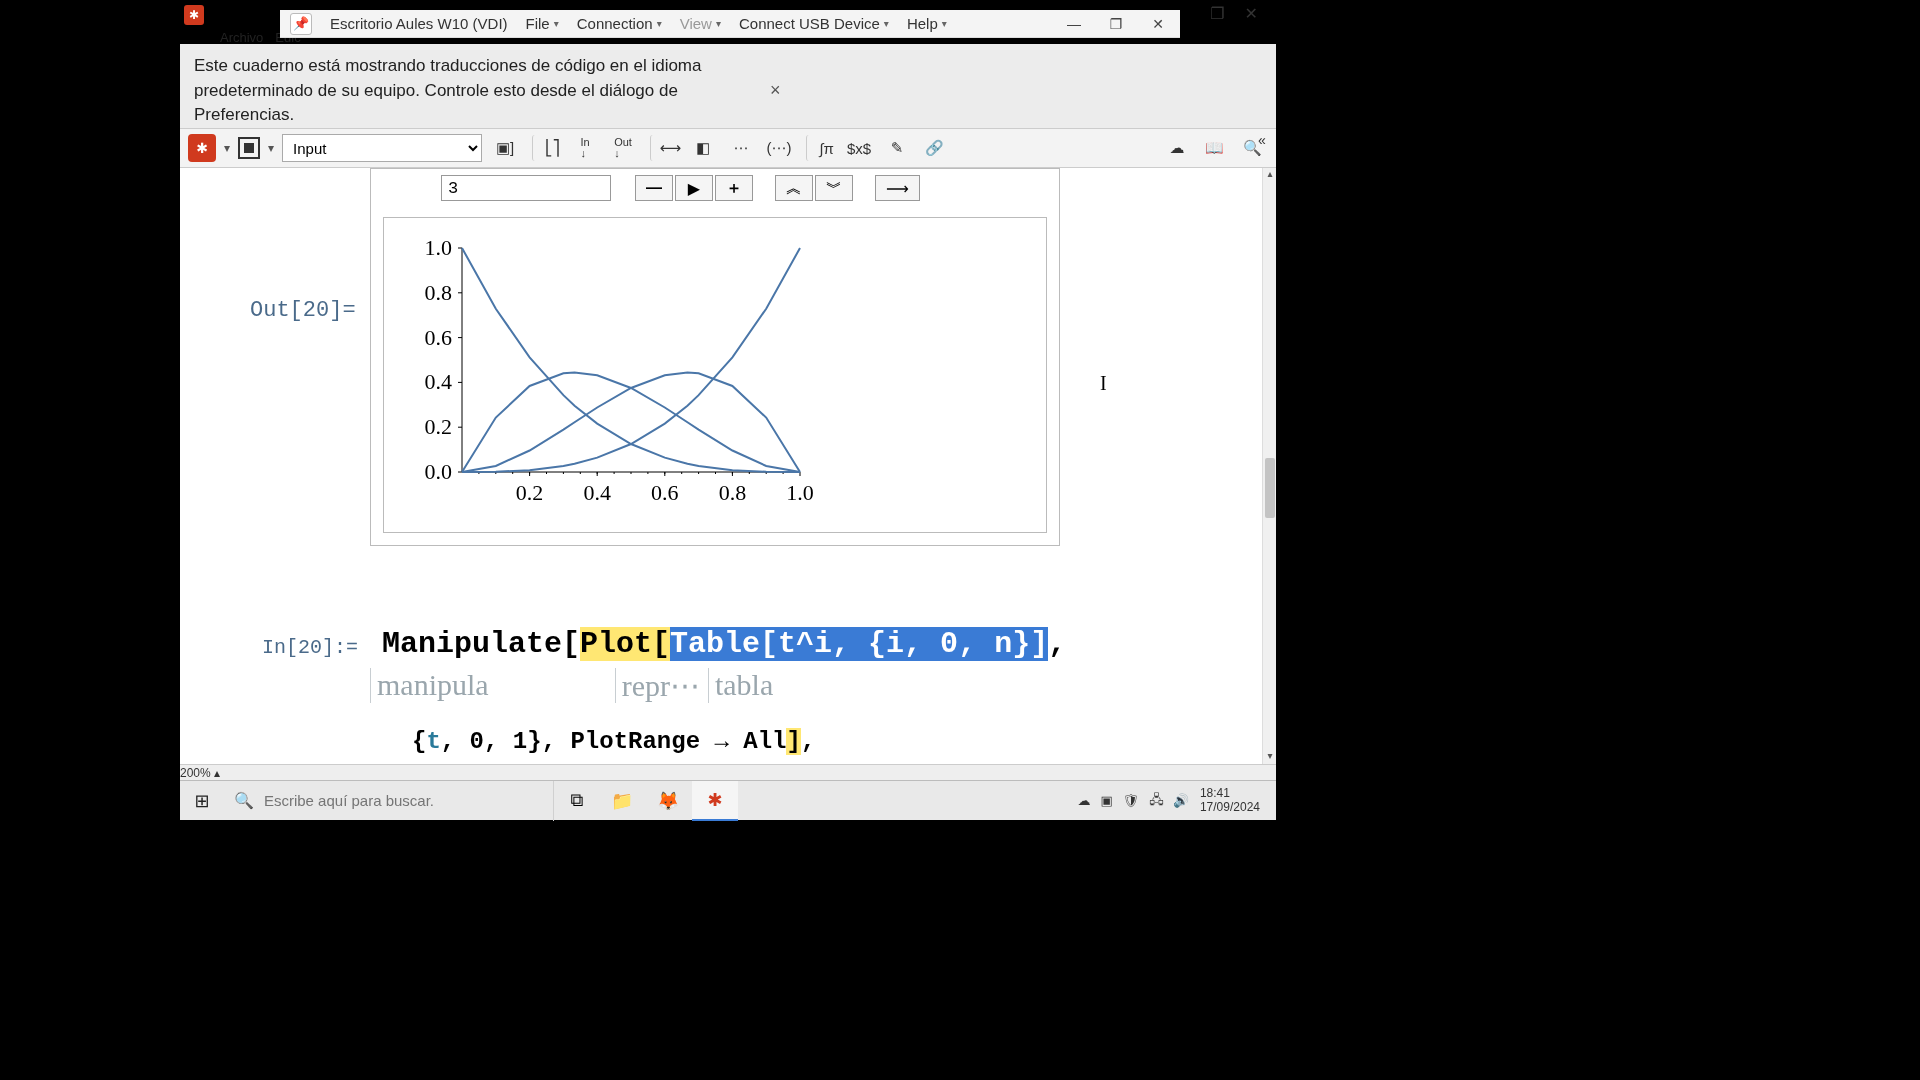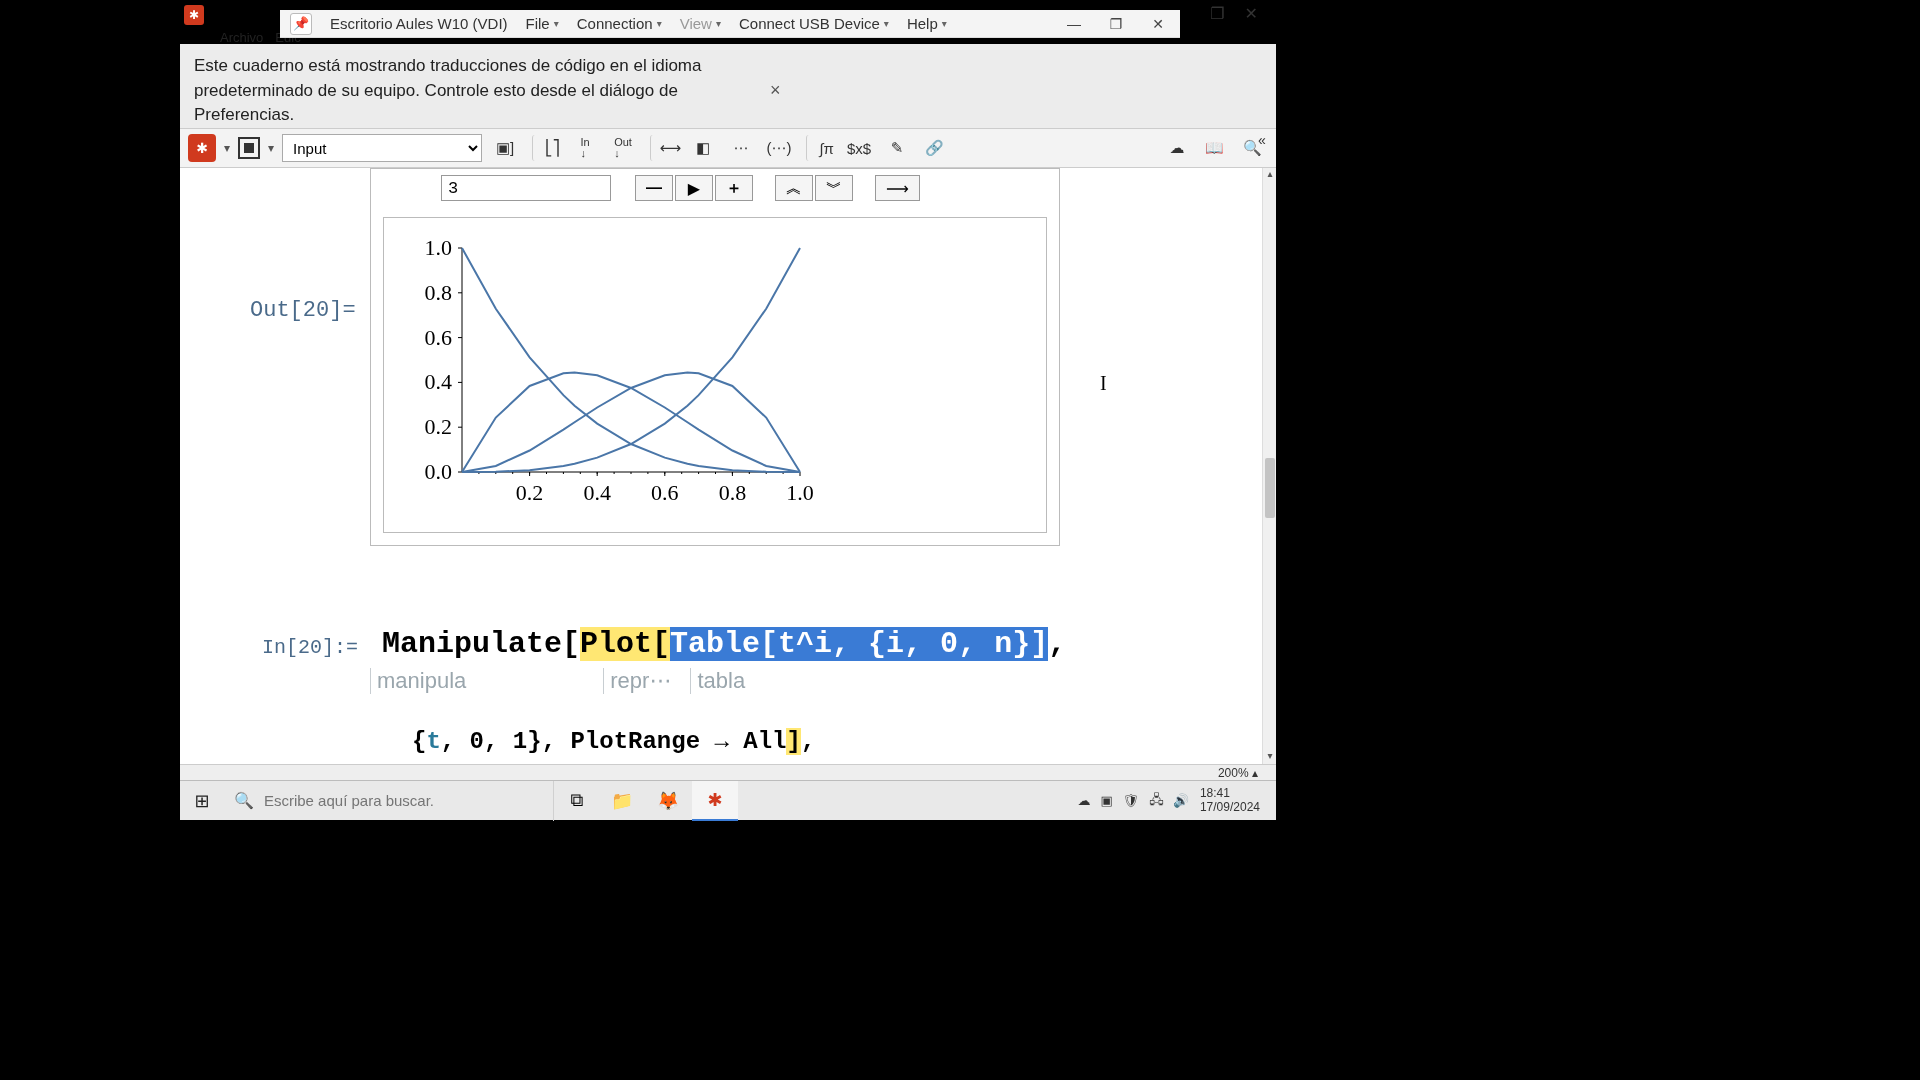--- a/index.html
+++ b/index.html
@@ -49,29 +49,29 @@
   .ctrlbtn { height:26px; min-width:38px; border:1px solid #999; background:#f5f5f5; display:flex; align-items:center; justify-content:center; font-size:16px; padding:0 10px;}
   .ctrlgroup { display:flex; gap:2px; }
   .plot { border:1px solid #bbb; margin:10px 6px 0 6px; height:316px; position:relative; background:#fff;}
   .plot svg { position:absolute; left:0; top:0; }
   
   .incell { position:absolute; left:82px; top:448px; width:980px; }
   .inlabel { position:absolute; left:0; top:20px; font-size:20px; color:#4a6a8a; font-family:"Courier New",monospace; }
   .code { position:absolute; left:108px; top:8px; font-family:"Courier New",monospace; font-size:30px; font-weight:bold; line-height:1.35; white-space:pre;margin-left:12px; }
   .code .kw-plot { background:#ffe773; }
   .code .sel { background:#3a7bd5; color:#fff; }
-  .hints { position:absolute; left:108px; top:52px; font-family:Liberation Sans, sans-serif; font-size:22px; color:#9aa6ad; display:flex; gap:11px; }
+  .hints { position:absolute; left:108px; top:52px; font-family:Liberation Serif, serif; font-size:30px; color:#9aa6ad; display:flex; gap:0; }
   .hints span { border-left:1px solid #c8ced2; padding:0 8px 0 6px; }
   .code2 { position:absolute; left:150px; top:112px; font-family:"Courier New",monospace; font-size:24px; font-weight:bold; white-space:pre; }
   .code2 .var { color:#2a7a9a; }
   .code2 .brk-y { background:#ffe773; }
   
   .cellbrk { position:absolute; right:6px; width:10px; border-right:1px solid #8aa; }
   
-  .zoomft { position:absolute; left:180px; top:764px; width:1096px; height:18px; background:#eee; border-top:1px solid #ccc; font-size:12px; color:#333; text-align:right; padding:1px 18px 0 0;}
+  .zoomft { position:absolute; left:180px; top:764px; width:1096px; height:18px; background:#eee; border-top:1px solid #ccc; font-size:12px; color:#333; padding:1px 18px 0 0;}
   
   .vscroll { position:absolute; left:1262px; top:168px; width:14px; height:596px; background:#f0f0f0; border-left:1px solid #ddd;}
   .vscroll .thumb { position:absolute; left:2px; width:10px; background:#c4c4c4; border-radius:2px; }
   .vscroll .arrow { position:absolute; left:0; width:14px; height:14px; text-align:center; font-size:10px; color:#555; }
   
   .taskbar { position:absolute; left:180px; top:780px; width:1096px; height:40px; background:#e9e9e9; border-top:1px solid #bcbcbc; display:flex; align-items:center; }
   .taskbar .start { width:44px; height:40px; display:flex; align-items:center; justify-content:center; color:#222; font-size:18px;}
   .taskbar .search { flex:0 0 330px; height:40px; display:flex; align-items:center; gap:10px; padding:0 10px; color:#555; border-right:1px solid #d0d0d0;}
   .taskbar .search .mag { font-size:16px; color:#333; }
   .taskbar .search input { border:none; background:transparent; font-size:15px; color:#555; width:260px; outline:none;}

